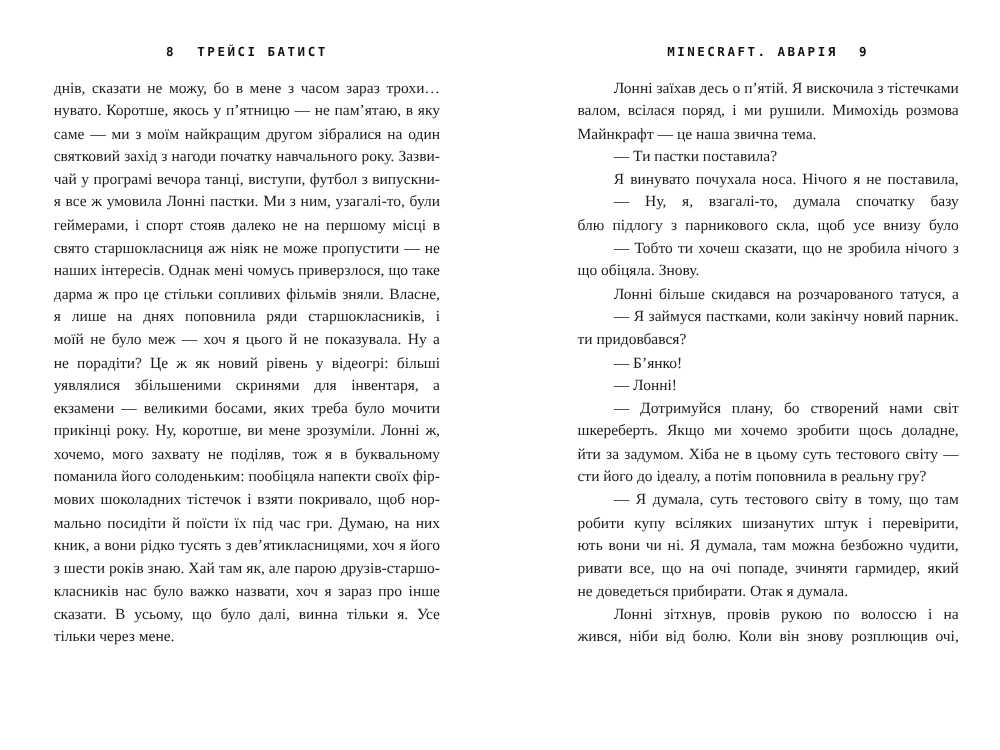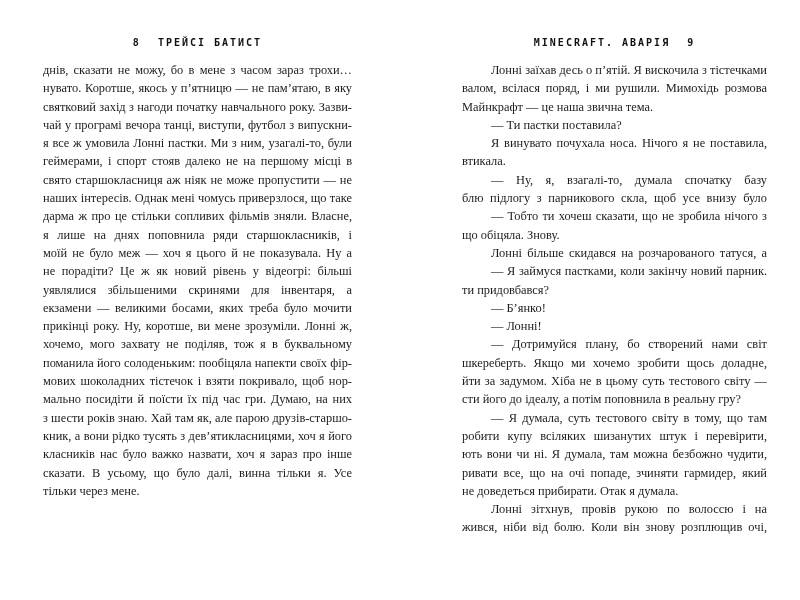--- a/index.html
+++ b/index.html
@@ -68,57 +68,57 @@
 <div class="spread">
 
   <section class="page page-left">
     <header class="running-head">
       <span>8</span>
       <span>ТРЕЙСІ БАТИСТ</span>
     </header>
     <div class="page-body" id="left-body">
         <div class="line">днів, сказати не можу, бо в мене з часом зараз трохи… склад-</div>
         <div class="line">нувато. Коротше, якось у п’ятницю — не пам’ятаю, в яку</div>
+        <div class="line">саме — ми з моїм найкращим другом зібралися на один</div>
         <div class="line">святковий захід з нагоди початку навчального року. Зазви-</div>
         <div class="line">чай у програмі вечора танці, виступи, футбол з випускни-</div>
         <div class="line">я все ж умовила Лонні пастки. Ми з ним, узагалі-то, були</div>
         <div class="line">геймерами, і спорт стояв далеко не на першому місці в списку</div>
         <div class="line">свято старшокласниця аж ніяк не може пропустити — не</div>
         <div class="line">наших інтересів. Однак мені чомусь приверзлося, що таке</div>
         <div class="line">дарма ж про це стільки сопливих фільмів зняли. Власне,</div>
         <div class="line">я лише на днях поповнила ряди старшокласників, і радості</div>
         <div class="line">моїй не було меж — хоч я цього й не показувала. Ну а чого б</div>
         <div class="line">не порадіти? Це ж як новий рівень у відеогрі: більші шафки</div>
         <div class="line">уявлялися збільшеними скринями для інвентаря, а випускні</div>
         <div class="line">екзамени — великими босами, яких треба було мочити на-</div>
         <div class="line">прикінці року. Ну, коротше, ви мене зрозуміли. Лонні ж, на-</div>
         <div class="line">хочемо, мого захвату не поділяв, тож я в буквальному сенсі</div>
         <div class="line">поманила його солоденьким: пообіцяла напекти своїх фір-</div>
         <div class="line">мових шоколадних тістечок і взяти покривало, щоб нор-</div>
         <div class="line">мально посидіти й поїсти їх під час гри. Думаю, на них він</div>
+        <div class="line">кник, а вони рідко тусять з дев’ятикласницями, хоч я його</div>
         <div class="line">з шести років знаю. Хай там як, але парою друзів-старшо-</div>
-        <div class="line">кник, а вони рідко тусять з дев’ятикласницями, хоч я його</div>
         <div class="line">класників нас було важко назвати, хоч я зараз про інше хочу</div>
         <div class="line">сказати. В усьому, що було далі, винна тільки я. Усе сталося</div>
         <div class="line para-end">тільки через мене.</div>
       </div>
   </section>
 
   <section class="page page-right">
     <header class="running-head">
       <span>MINECRAFT. АВАРІЯ</span>
       <span>9</span>
     </header>
     <div class="page-body" id="right-body">
         <div class="line indent">Лонні заїхав десь о п’ятій. Я вискочила з тістечками й покри-</div>
         <div class="line">валом, всілася поряд, і ми рушили. Мимохідь розмова зайшла за</div>
         <div class="line para-end">Майнкрафт — це наша звична тема.</div>
         <div class="line indent para-end">— Ти пастки поставила?</div>
         <div class="line indent">Я винувато почухала носа. Нічого я не поставила, про-</div>
-        <div class="line para-end">втикала.</div>
         <div class="line indent">— Ну, я, взагалі-то, думала спочатку базу добудувати. Зро-</div>
         <div class="line para-end">блю підлогу з парникового скла, щоб усе внизу було видно.</div>
         <div class="line indent">— Тобто ти хочеш сказати, що не зробила нічого з того,</div>
         <div class="line para-end">що обіцяла. Знову.</div>
         <div class="line indent">Лонні більше скидався на розчарованого татуся, а не на</div>
         <div class="line indent">— Я займуся пастками, коли закінчу новий парник. Чого</div>
         <div class="line para-end">ти придовбався?</div>
         <div class="line indent para-end">— Б’янко!</div>
         <div class="line indent para-end">— Лонні!</div>
         <div class="line indent">— Дотримуйся плану, бо створений нами світ полетить</div>

